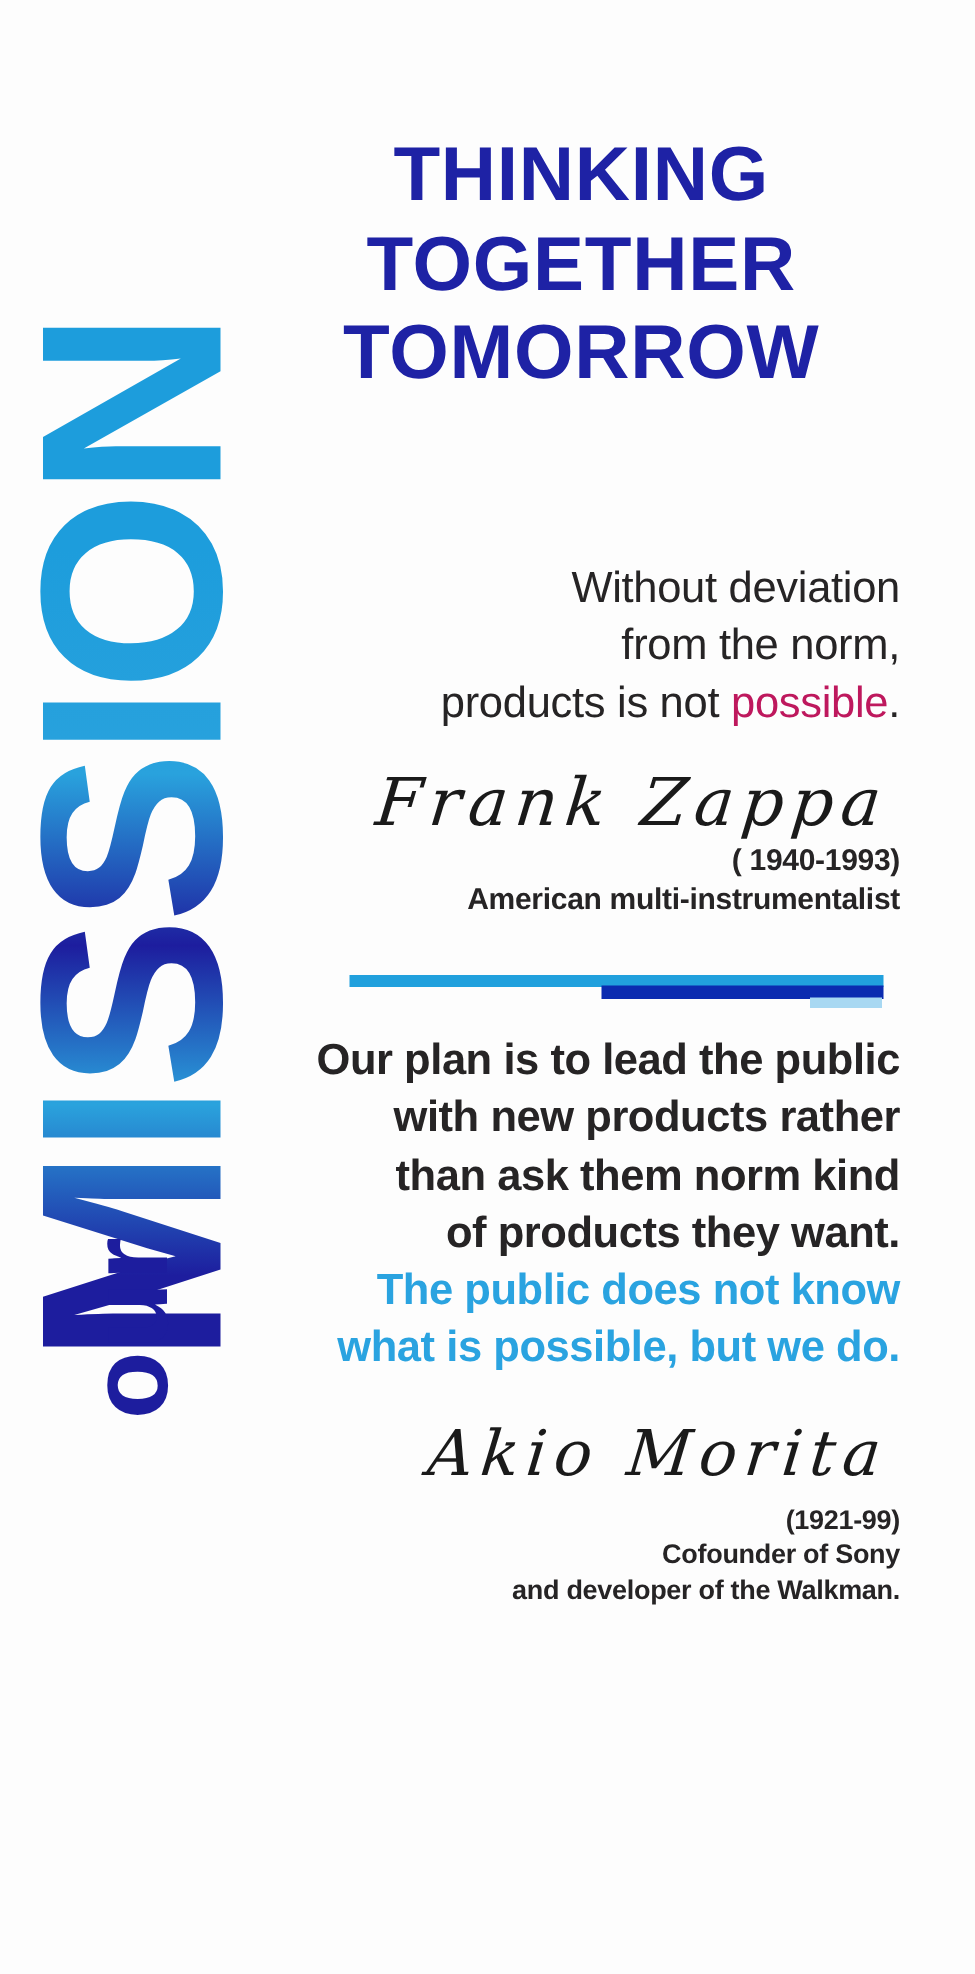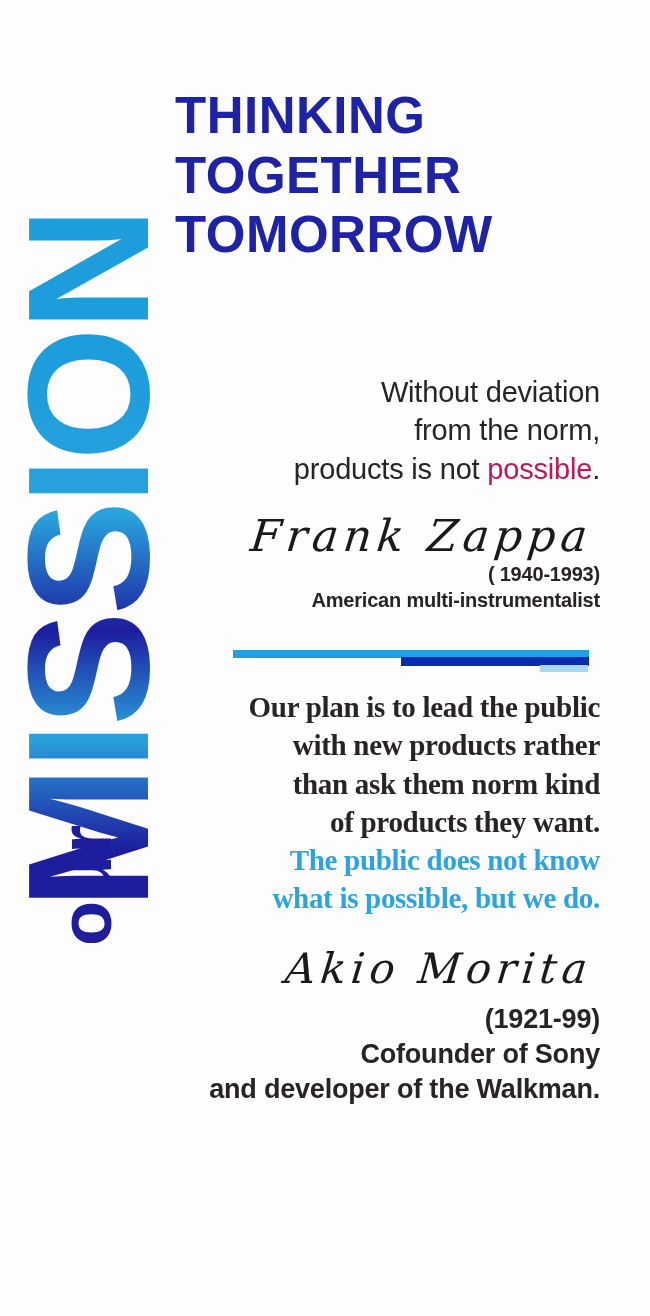--- a/index.html
+++ b/index.html
@@ -104,21 +104,21 @@
     position: absolute;
     top: 86px;
     right: 0px;
     width: 425px;
     font-family: "Liberation Sans", sans-serif;
     font-weight: bold;
     font-size: 51px;
     line-height: 1.17;
     letter-spacing: 0.5px;
     color: #1e22a5;
-    text-align: left;
+    text-align: center;
     text-transform: uppercase;
   }
   .headline .hl-line { display: block; }
 
   
   .quote1 {
     position: absolute;
     top: 373px;
     right: 0px;
     width: 425px;
@@ -201,21 +201,21 @@
     height: 7px;
     background: #a8d8f2;
   }
 
   
   .quote2 {
     position: absolute;
     top: 688px;
     right: 0px;
     width: 425px;
-    font-family: Liberation Serif, serif;
+    font-family: Liberation Sans, sans-serif;
     font-weight: bold;
     font-size: 29px;
     line-height: 1.32;
     color: #262425;
     text-align: right;
     letter-spacing: -0.3px;
   }
   .quote2 .q-line { display: block; }
   .quote2 .q-line.hl { color: #2aa3e0; text-align: right; }
 
@@ -236,21 +236,21 @@
   }
 
   .attrib2 {
     position: absolute;
     top: 1002px;
     right: 0px;
     width: 425px;
     text-align: right;
     font-family: "Liberation Sans", sans-serif;
     font-weight: bold;
-    font-size: 27px;
+    font-size: 18px;
     line-height: 1.30;
     color: #262425;
     letter-spacing: -0.2px;
   }
   .attrib2 .at-line { display: block; }
 </style>
 </head>
 <body>
 
 <div class="poster">

